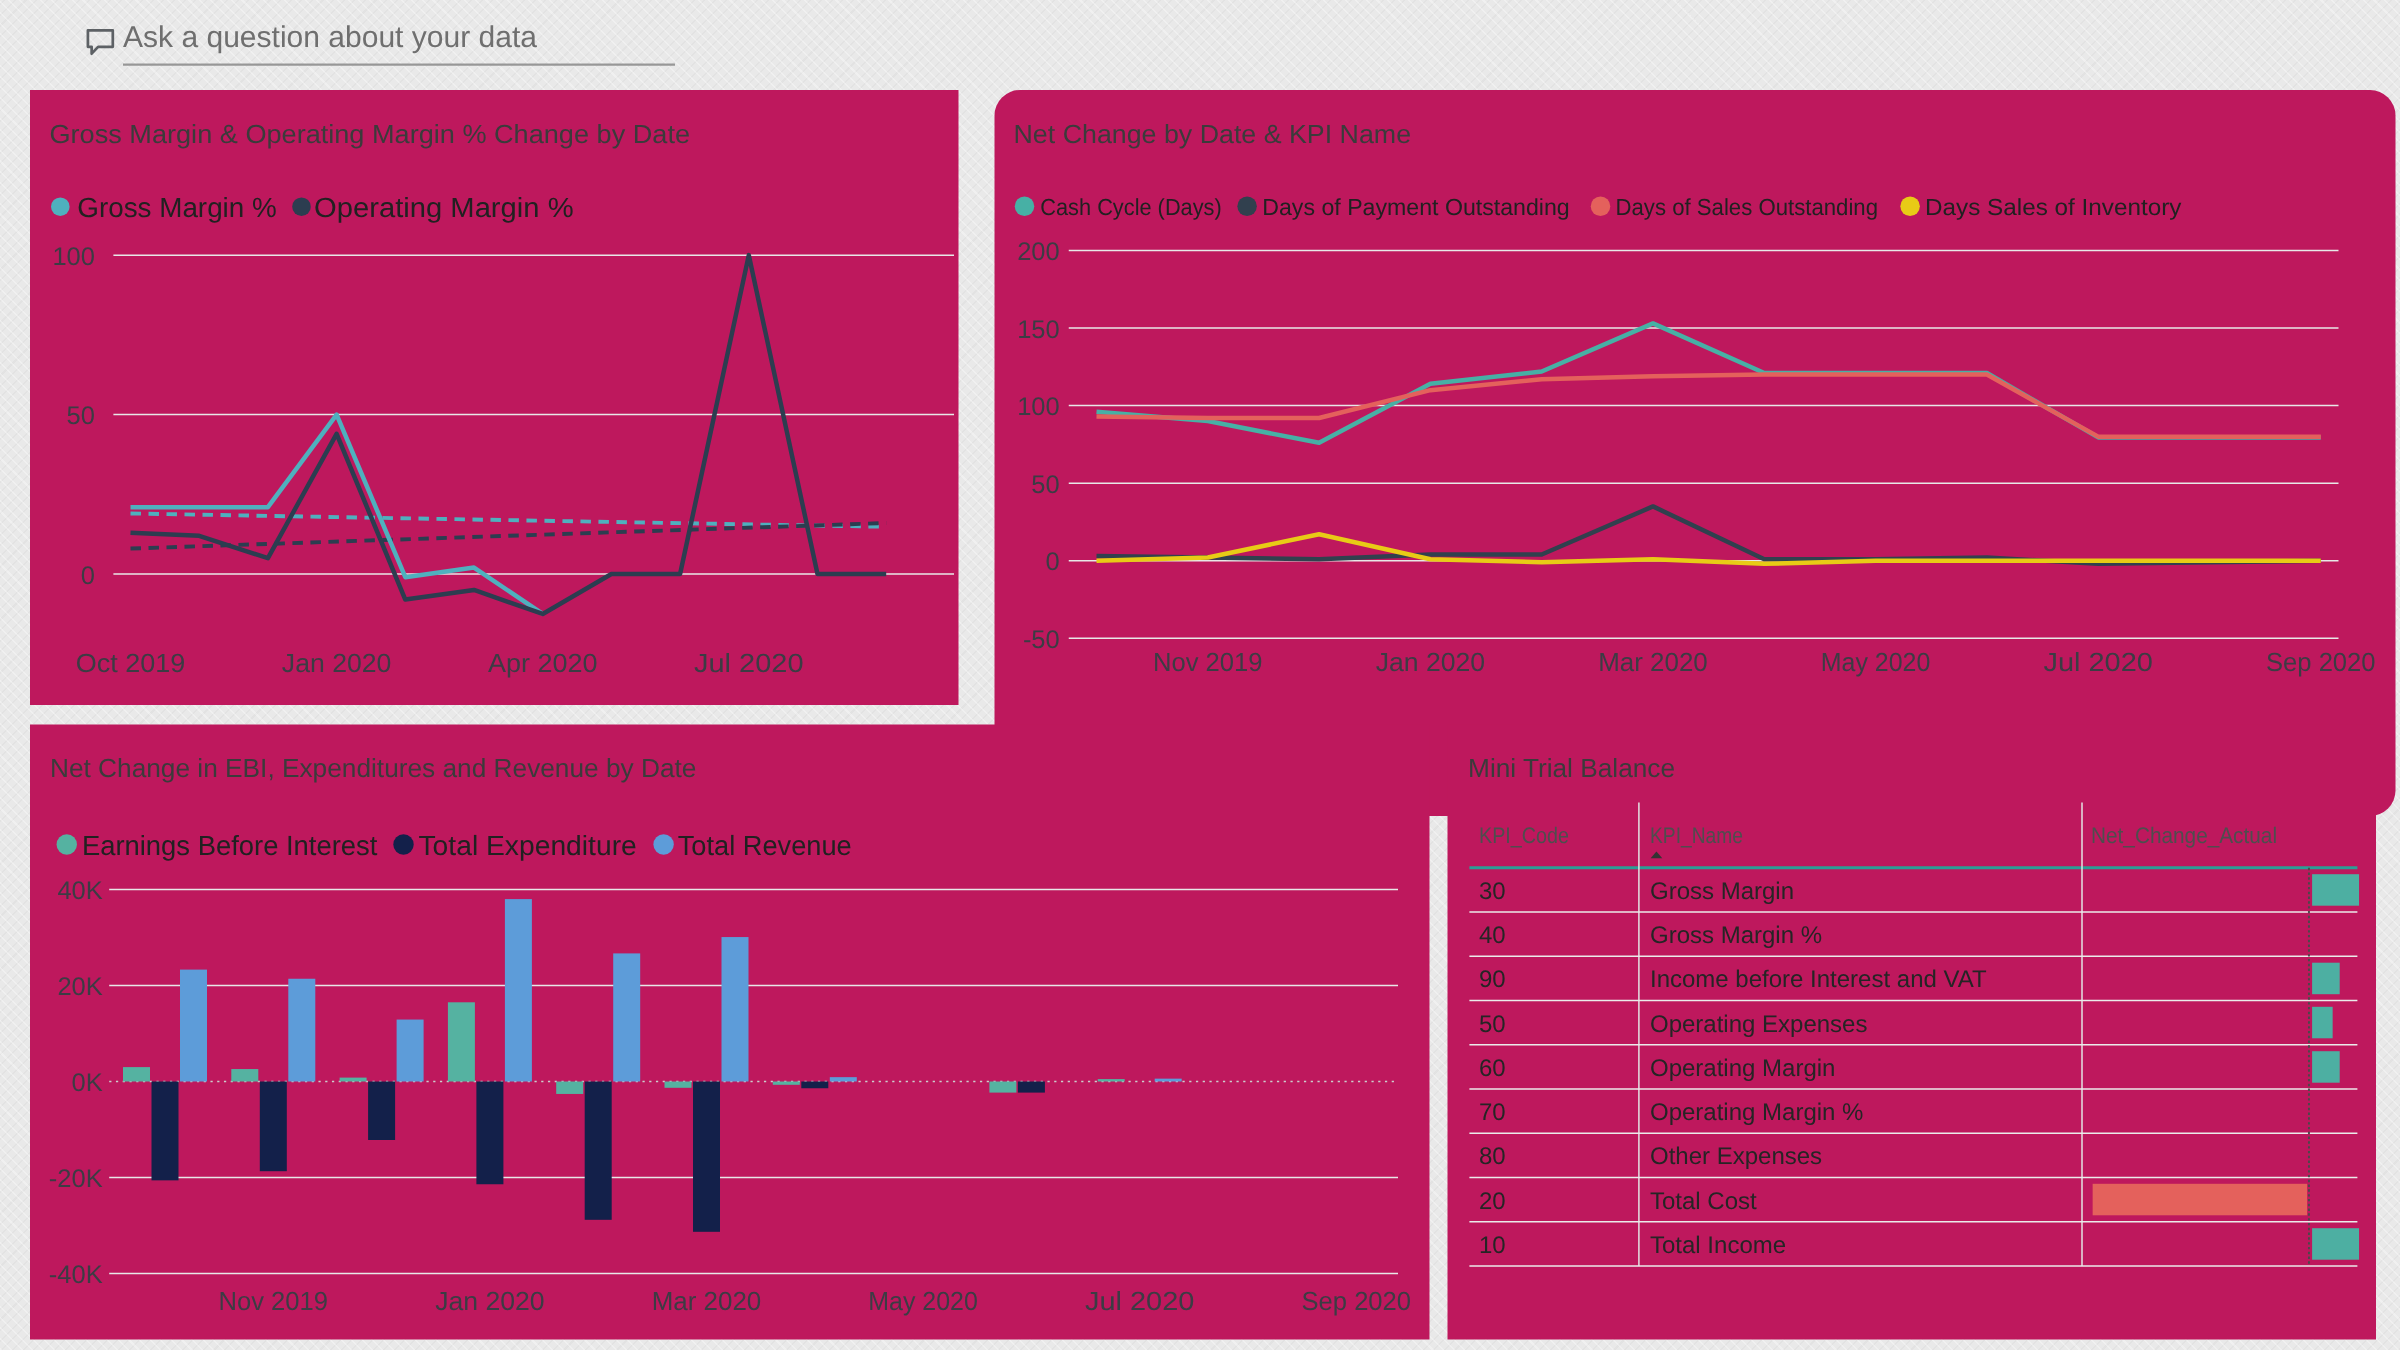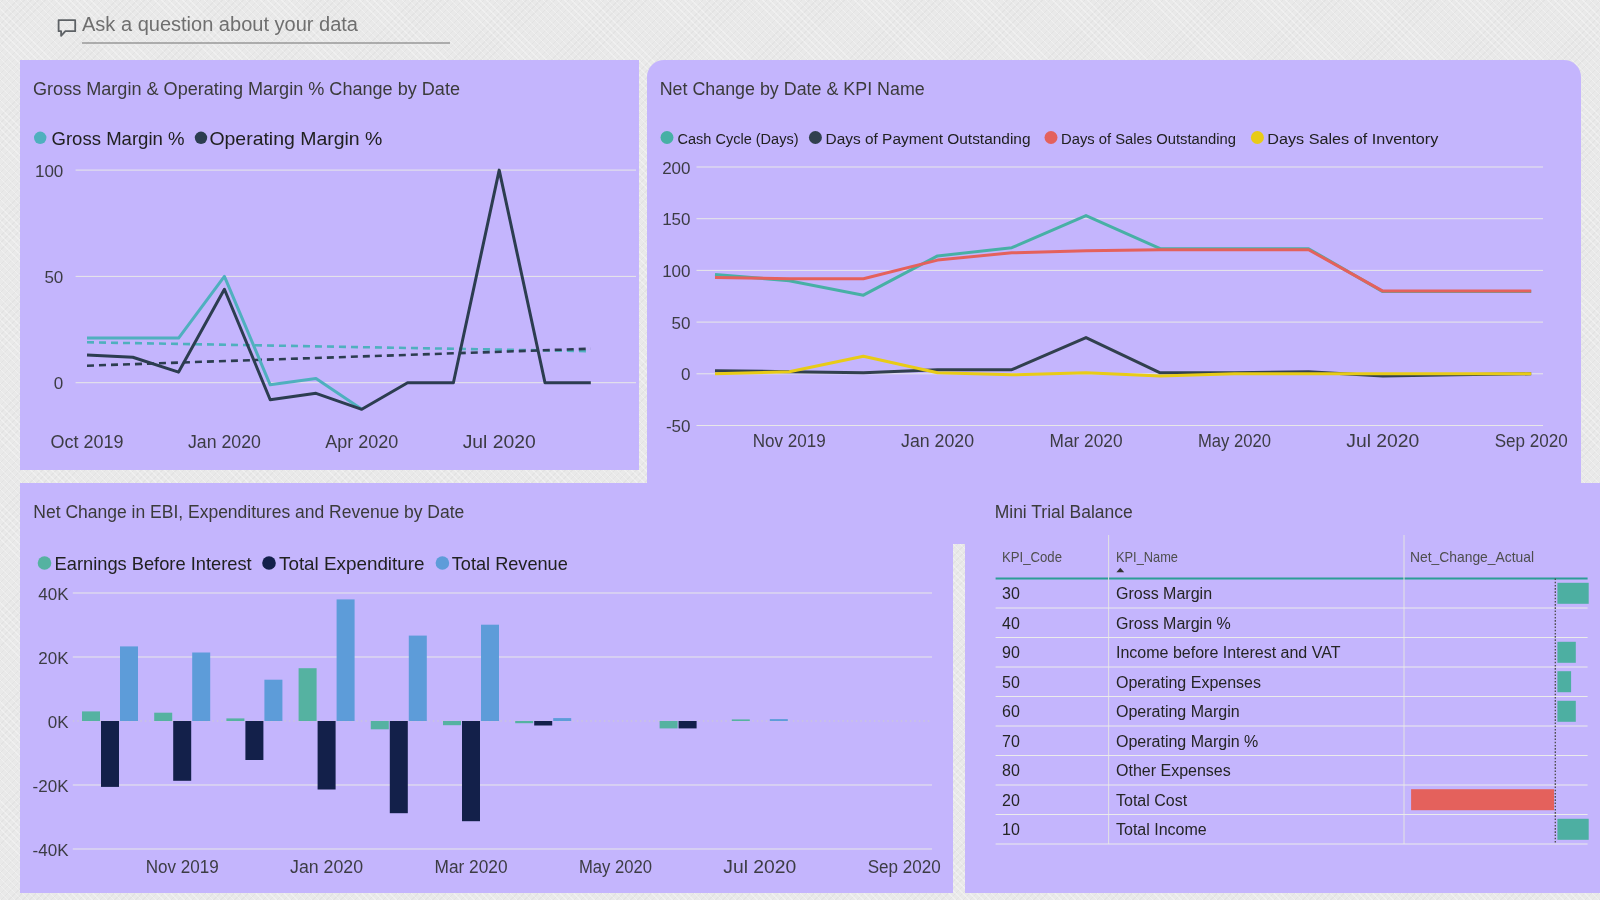--- a/index.html
+++ b/index.html
@@ -1,21 +1,21 @@
 <!DOCTYPE html>
 <html><head><meta charset="utf-8">
 <style>
   html,body { margin:0; padding:0; width:1600px; height:900px; overflow:hidden; font-family:"Liberation Sans", sans-serif; }
   body {
     background-color:#e9e9e9;
     background-image:
       repeating-linear-gradient(45deg, rgba(255,255,255,.32) 0 1px, rgba(0,0,0,0) 1px 5px),
       repeating-linear-gradient(-45deg, rgba(213,213,213,.32) 0 1px, rgba(0,0,0,0) 1px 5px);
   }
-  .panel { position:absolute; background:#c4b5fd; }
+  .panel { position:absolute; background:#be185d; }
 </style></head>
 <body>
   <div style="position:absolute;left:0;top:0;padding-left:36px;"><svg width="440" height="50" viewBox="0 0 440 50" font-family="&quot;Liberation Sans&quot;, sans-serif">
       <path d="M22.6 20.2 h16.6 v11 h-9.8 l-4.3 4.6 v-4.6 h-2.5 z" fill="none" stroke="#5d6165" stroke-width="1.8" stroke-linejoin="round"></path>
       <text x="46.0" y="31.0" font-size="20" fill="#6f6f6f" text-anchor="start" textLength="276" lengthAdjust="spacingAndGlyphs">Ask a question about your data</text>
       <line x1="46.0" y1="43.0" x2="414.0" y2="43.0" stroke="#979797" stroke-width="1.5"></line>
     </svg></div>
   <div class="panel" style="left:20px;  top:60px;  width:619px; height:410px;"><svg width="619" height="410" viewBox="0 0 619 410" font-family="&quot;Liberation Sans&quot;, sans-serif">
       <text x="13.0" y="35.0" font-size="17.5" fill="#3B3B3B" text-anchor="start" textLength="427" lengthAdjust="spacingAndGlyphs">Gross Margin &amp; Operating Margin % Change by Date</text>
       <circle cx="20.2" cy="77.8" r="6.2" fill="#4FB0BE"></circle>
@@ -30,21 +30,21 @@
       <text x="43.3" y="329.2" font-size="17" fill="#3C3C44" text-anchor="end">0</text>
       <polyline points="67.0,282.3 570.8,291.2" fill="none" stroke="#4FB0BE" stroke-width="2.6" stroke-dasharray="7,5" stroke-linejoin="round"></polyline>
       <polyline points="67.0,305.7 570.8,288.7" fill="none" stroke="#2C3D50" stroke-width="2.6" stroke-dasharray="7,5" stroke-linejoin="round"></polyline>
       <polyline points="67.0,278.1 112.8,278.1 158.6,278.1 204.4,216.4 250.2,324.8 296.0,318.4 341.8,349.3" fill="none" stroke="#4FB0BE" stroke-width="3" stroke-linejoin="round"></polyline>
       <polyline points="67.0,295.1 112.8,297.2 158.6,312.1 204.4,229.2 250.2,339.7 296.0,333.3 341.8,349.3 387.6,322.7 433.4,322.7 479.2,110.1 525.0,322.7 570.8,322.7" fill="none" stroke="#2C3D50" stroke-width="3" stroke-linejoin="round"></polyline>
       <text x="67.0" y="388.0" font-size="17.5" fill="#3C3C44" text-anchor="middle" textLength="73" lengthAdjust="spacingAndGlyphs">Oct 2019</text>
       <text x="204.4" y="388.0" font-size="17.5" fill="#3C3C44" text-anchor="middle" textLength="73" lengthAdjust="spacingAndGlyphs">Jan 2020</text>
       <text x="341.8" y="388.0" font-size="17.5" fill="#3C3C44" text-anchor="middle" textLength="73" lengthAdjust="spacingAndGlyphs">Apr 2020</text>
       <text x="479.2" y="388.0" font-size="17.5" fill="#3C3C44" text-anchor="middle" textLength="73" lengthAdjust="spacingAndGlyphs">Jul 2020</text>
     </svg></div>
-  <div class="panel" style="left:647px; top:60px;  width:934px; height:484px;border-radius:17px;"><svg width="934" height="410" viewBox="0 0 934 410" font-family="&quot;Liberation Sans&quot;, sans-serif">
+  <div class="panel" style="left:663px; top:60px;  width:934px; height:484px;border-radius:17px;"><svg width="934" height="410" viewBox="0 0 934 410" font-family="&quot;Liberation Sans&quot;, sans-serif">
       <text x="12.7" y="35.0" font-size="17.5" fill="#3B3B3B" text-anchor="start" textLength="265" lengthAdjust="spacingAndGlyphs">Net Change by Date &amp; KPI Name</text>
       <circle cx="20.0" cy="77.5" r="6.5" fill="#47B0A5"></circle>
       <text x="30.5" y="83.5" font-size="15.5" fill="#212121" text-anchor="start" textLength="121" lengthAdjust="spacingAndGlyphs">Cash Cycle (Days)</text>
       <circle cx="168.4" cy="77.5" r="6.5" fill="#31404E"></circle>
       <text x="178.5" y="83.5" font-size="15.5" fill="#212121" text-anchor="start" textLength="205" lengthAdjust="spacingAndGlyphs">Days of Payment Outstanding</text>
       <circle cx="404.0" cy="77.5" r="6.5" fill="#E4615C"></circle>
       <text x="414.0" y="83.5" font-size="15.5" fill="#212121" text-anchor="start" textLength="175" lengthAdjust="spacingAndGlyphs">Days of Sales Outstanding</text>
       <circle cx="610.4" cy="77.5" r="6.5" fill="#E8CB16"></circle>
       <text x="620.3" y="83.5" font-size="15.5" fill="#212121" text-anchor="start" textLength="171" lengthAdjust="spacingAndGlyphs">Days Sales of Inventory</text>
       <line x1="49.5" y1="107.0" x2="896.0" y2="107.0" stroke="#E8E8E8" stroke-width="1"></line>
@@ -113,21 +113,21 @@
       <rect x="658.6" y="238.0" width="18.0" height="7.4" fill="#13204A"></rect>
       <rect x="711.8" y="236.4" width="18.0" height="1.6" fill="#55B2A1"></rect>
       <rect x="749.8" y="236.1" width="18.0" height="1.9" fill="#5D9CD9"></rect>
       <text x="162.2" y="390.0" font-size="17.5" fill="#3C3C44" text-anchor="middle" textLength="73" lengthAdjust="spacingAndGlyphs">Nov 2019</text>
       <text x="306.6" y="390.0" font-size="17.5" fill="#3C3C44" text-anchor="middle" textLength="73" lengthAdjust="spacingAndGlyphs">Jan 2020</text>
       <text x="451.0" y="390.0" font-size="17.5" fill="#3C3C44" text-anchor="middle" textLength="73" lengthAdjust="spacingAndGlyphs">Mar 2020</text>
       <text x="595.4" y="390.0" font-size="17.5" fill="#3C3C44" text-anchor="middle" textLength="73" lengthAdjust="spacingAndGlyphs">May 2020</text>
       <text x="739.8" y="390.0" font-size="17.5" fill="#3C3C44" text-anchor="middle" textLength="73" lengthAdjust="spacingAndGlyphs">Jul 2020</text>
       <text x="884.2" y="390.0" font-size="17.5" fill="#3C3C44" text-anchor="middle" textLength="73" lengthAdjust="spacingAndGlyphs">Sep 2020</text>
     </svg></div>
-  <div class="panel" style="left:965px; top:483px; width:619px; height:410px;padding-left:16px;"><svg width="619" height="410" viewBox="0 0 619 410" font-family="&quot;Liberation Sans&quot;, sans-serif">
+  <div class="panel" style="left:965px; top:483px; width:619px; height:410px;"><svg width="619" height="410" viewBox="0 0 619 410" font-family="&quot;Liberation Sans&quot;, sans-serif">
       <text x="13.7" y="35.0" font-size="17.5" fill="#3B3B3B" text-anchor="start" textLength="138" lengthAdjust="spacingAndGlyphs">Mini Trial Balance</text>
       <text x="21.0" y="79.0" font-size="15" fill="#4e4e4e" text-anchor="start" textLength="60" lengthAdjust="spacingAndGlyphs">KPI_Code</text>
       <text x="135.0" y="79.0" font-size="15" fill="#4e4e4e" text-anchor="start" textLength="62" lengthAdjust="spacingAndGlyphs">KPI_Name</text>
       <text x="429.0" y="79.0" font-size="15" fill="#4e4e4e" text-anchor="start" textLength="124" lengthAdjust="spacingAndGlyphs">Net_Change_Actual</text>
       <path d="M135.4,89.2 l3.9,-4.5 l3.9,4.5 z" fill="#333"></path>
       <line x1="14.6" y1="95.5" x2="606.6" y2="95.5" stroke="#2C9E96" stroke-width="2"></line>
       <line x1="127.6" y1="52.0" x2="127.6" y2="361.0" stroke="#E3E3E3" stroke-width="1"></line>
       <line x1="423.0" y1="52.0" x2="423.0" y2="361.0" stroke="#E3E3E3" stroke-width="1"></line>
       <text x="21.0" y="116.2" font-size="16" fill="#252525" text-anchor="start">30</text>
       <text x="135.0" y="116.2" font-size="16" fill="#252525" text-anchor="start">Gross Margin</text>

